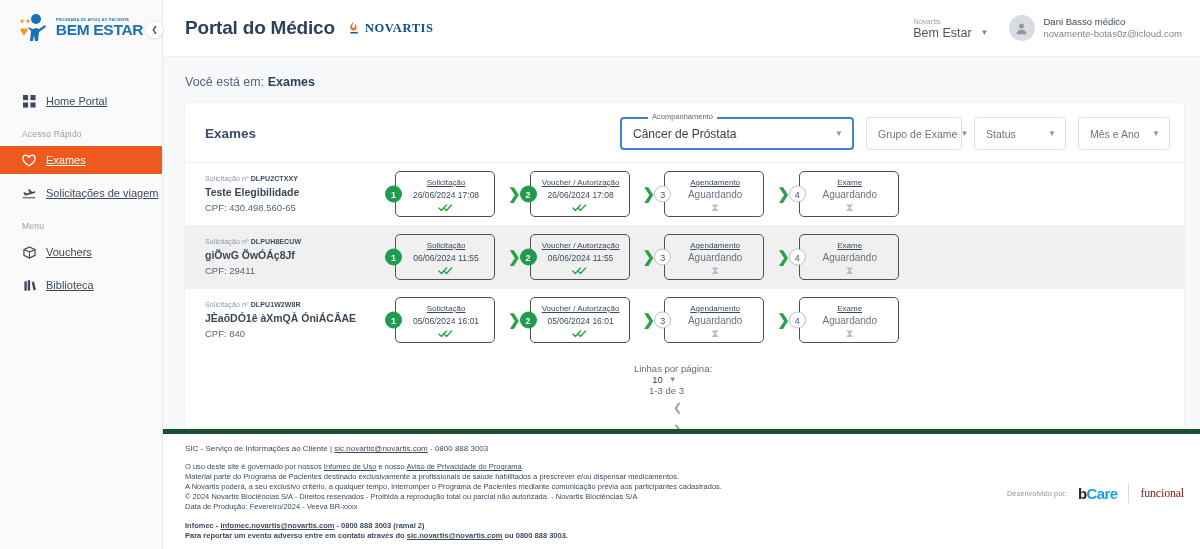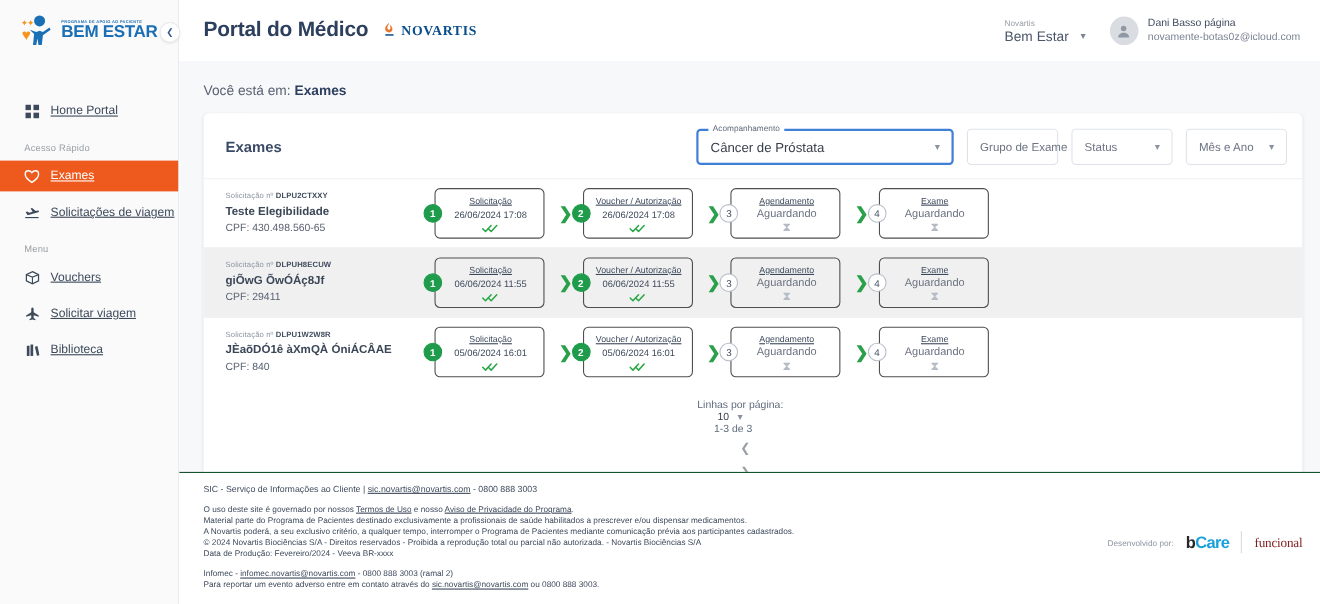--- a/index.html
+++ b/index.html
@@ -82,24 +82,24 @@
   .filters { margin-left:auto; display:flex; align-items:center; gap:12px; }
 
   .sel {
     height:33px; border:1px solid #dfe3e9; border-radius:4px; background:#fff;
     display:flex; align-items:center; padding: 0 9px 0 11px; font-size:10.5px; color:#6c7482;
     cursor:pointer; position:relative; white-space:nowrap;
   }
   .sel .car { margin-left:auto; padding-left:10px; font-size:8px; color:#8a93a2; }
   .sel.w1 { width: 234px; border:2px solid #3f7fd6; color:#39404d; font-size:12px; border-radius:4px; }
   .sel.w1 .fl {
-    position:absolute; top:-7px; left:9px; background:#fff; padding:0 4px;
+    position:absolute; top:-7px; left:26px; background:#fff; padding:0 4px;
     font-size:7.5px; color:#5f6b7d;
   }
-  .sel.w2 { width:83px; }
+  .sel.w2 { width:96px; }
   .sel.w2 .car { margin-left:1px; padding-left:2px; }
   .sel.w3 { width:92px; }
   .sel.w4 { width:92px; }
 
   
   .rows { }
   .row { display:flex; align-items:center; padding: 8px 0 8px 20px; border-top:1px solid #eef0f3; min-height:58px; }
   .row.alt { background:#f0f0f0; }
   .row:first-child { border-top:1px solid #eef0f3; }
   .row-info { width:190px; flex:0 0 190px; display:flex; flex-direction:column; gap:4px; }
@@ -131,25 +131,25 @@
 
   
   .pager { display:flex; align-items:center; justify-content:flex-end; gap:0; padding: 12px 14px 12px 0; font-size:9.5px; color:#5f6b7d;flex-direction:column; }
   .pager .lbl { margin-right:9px; }
   .pager .rpp { display:flex; align-items:center; gap:6px; cursor:pointer; margin-right:26px; color:#39404d; }
   .pager .rpp .car { font-size:8px; color:#8a93a2; }
   .pager .range { margin-right:22px; }
   .pager .pbtn { width:22px; height:22px; display:flex; align-items:center; justify-content:center; color:#9aa0a6; font-size:11px; cursor:pointer; }
 
   
-  .footer { position:absolute; left:0; right:0; bottom:0; height:120px; background:#fff; border-top:1px solid #14532d; padding: 10px 16px 0 22px; }
+  .footer { position:absolute; left:0; right:0; bottom:0; height:120px; background:#fff; border-top:5px solid #14532d; padding: 10px 16px 0 22px; }
   .f-line1 { font-size:8px; color:#3d4a5c; margin-bottom:9px; }
   .f-line1 a, .fp a { color:#3d4a5c; text-decoration:underline; }
   .fp { font-size:7.5px; color:#3d4a5c; line-height:10px; }
-  .fp2 { margin-top:9px; }
+  .fp2 { margin-top:9px;font-weight:bold; }
   .dev {
     position:absolute; right:16px; bottom:46px; display:flex; align-items:center; gap:11px;
   }
   .dev-lbl { font-size:7.5px; color:#8d95a3; }
   .bcare { font-size:15px; color:#25262a; font-weight:700; letter-spacing:-.6px; font-family:"Liberation Sans", sans-serif; }
   .bcare .c { color:#18a0db; }
   .dev-div { width:1px; height:20px; background:#d7dadf; }
   .funcional { font-size:12px; color:#7f1d1d; font-family:"Liberation Serif", serif; letter-spacing:-.2px; }
 
   .collapse {
@@ -223,28 +223,20 @@
       <div class="nav-item">
         <span class="ico">
           <svg viewBox="0 0 14 14" width="13" height="13">
               <path d="M7 1 L13 4 V10 L7 13 L1 10 V4 Z" fill="none" stroke="currentColor" stroke-width="1.3"></path>
               <path d="M7 6.3 V13 M1 4 L7 6.3 L13 4" fill="none" stroke="currentColor" stroke-width="1.1"></path>
             </svg>
         </span>
         <span>Vouchers</span>
       </div>
 
-      <div class="nav-item">
-        <span class="ico">
-          <svg viewBox="0 0 14 14" width="13" height="13">
-              <path d="M7 0.7 c.8 0 1.2 .9 1.2 2 v2.6 l5 3 v1.4 l-5-1.5 v2.7 l1.7 1.2 v1 L7 12.4 l-2.9 .7 v-1 l1.7-1.2 V8.2 l-5 1.5 V8.3 l5-3 V2.7 c0-1.1 .4-2 1.2-2 Z" fill="currentColor"></path>
-            </svg>
-        </span>
-        <span>Solicitar viagem</span>
-      </div>
 
       <div class="nav-item">
         <span class="ico">
           <svg viewBox="0 0 14 14" width="13" height="13">
               <rect x="1.5" y="2.5" width="2.6" height="10" fill="currentColor"></rect>
               <rect x="5.1" y="1.3" width="2.6" height="11.2" fill="currentColor"></rect>
               <path d="M9.4 3.4 l2.5-.7 l2.0 9.0 l-2.5 .7 Z" fill="currentColor"></path>
             </svg>
         </span>
         <span>Biblioteca</span>
@@ -279,21 +271,21 @@
         </span>
       </div>
 
       <div class="avatar">
         <svg viewBox="0 0 24 24">
             <circle cx="12" cy="8" r="4"></circle>
             <path d="M4 21c0-4.4 3.6-7 8-7s8 2.6 8 7z"></path>
           </svg>
       </div>
       <div class="user-txt">
-        <span class="user-name">Dani Basso página</span>
+        <span class="user-name">Dani Basso médico</span>
         <span class="user-mail">novamente-botas0z@icloud.com</span>
       </div>
     </header>
 
     <div class="content">
       <div class="crumb">
         <span>Você está em:</span>
         <b>Exames</b>
       </div>
 
@@ -517,21 +509,21 @@
             </span>
         </div>
       </section>
 
       <footer class="footer">
         <div class="f-line1">
           <span>SIC - Serviço de Informações ao Cliente | </span><a href="#">sic.novartis@novartis.com</a><span> - 0800 888 3003</span>
         </div>
         <div class="fp">
           <div>
-            <span>O uso deste site é governado por nossos </span><a href="#">Termos de Uso</a><span> e nosso </span><a href="#">Aviso de Privacidade do Programa</a><span>.</span>
+            <span>O uso deste site é governado por nossos </span><a href="#">Infomec de Uso</a><span> e nosso </span><a href="#">Aviso de Privacidade do Programa</a><span>.</span>
           </div>
           <div>Material parte do Programa de Pacientes destinado exclusivamente a profissionais de saúde habilitados a prescrever e/ou dispensar medicamentos.</div>
           <div>A Novartis poderá, a seu exclusivo critério, a qualquer tempo, interromper o Programa de Pacientes mediante comunicação prévia aos participantes cadastrados.</div>
           <div>© 2024 Novartis Biociências S/A - Direitos reservados - Proibida a reprodução total ou parcial não autorizada. - Novartis Biociências S/A</div>
           <div>Data de Produção: Fevereiro/2024 - Veeva BR-xxxx</div>
         </div>
         <div class="fp fp2">
           <div>
             <span>Infomec - </span><a href="#">infomec.novartis@novartis.com</a><span> - 0800 888 3003 (ramal 2)</span>
           </div>

